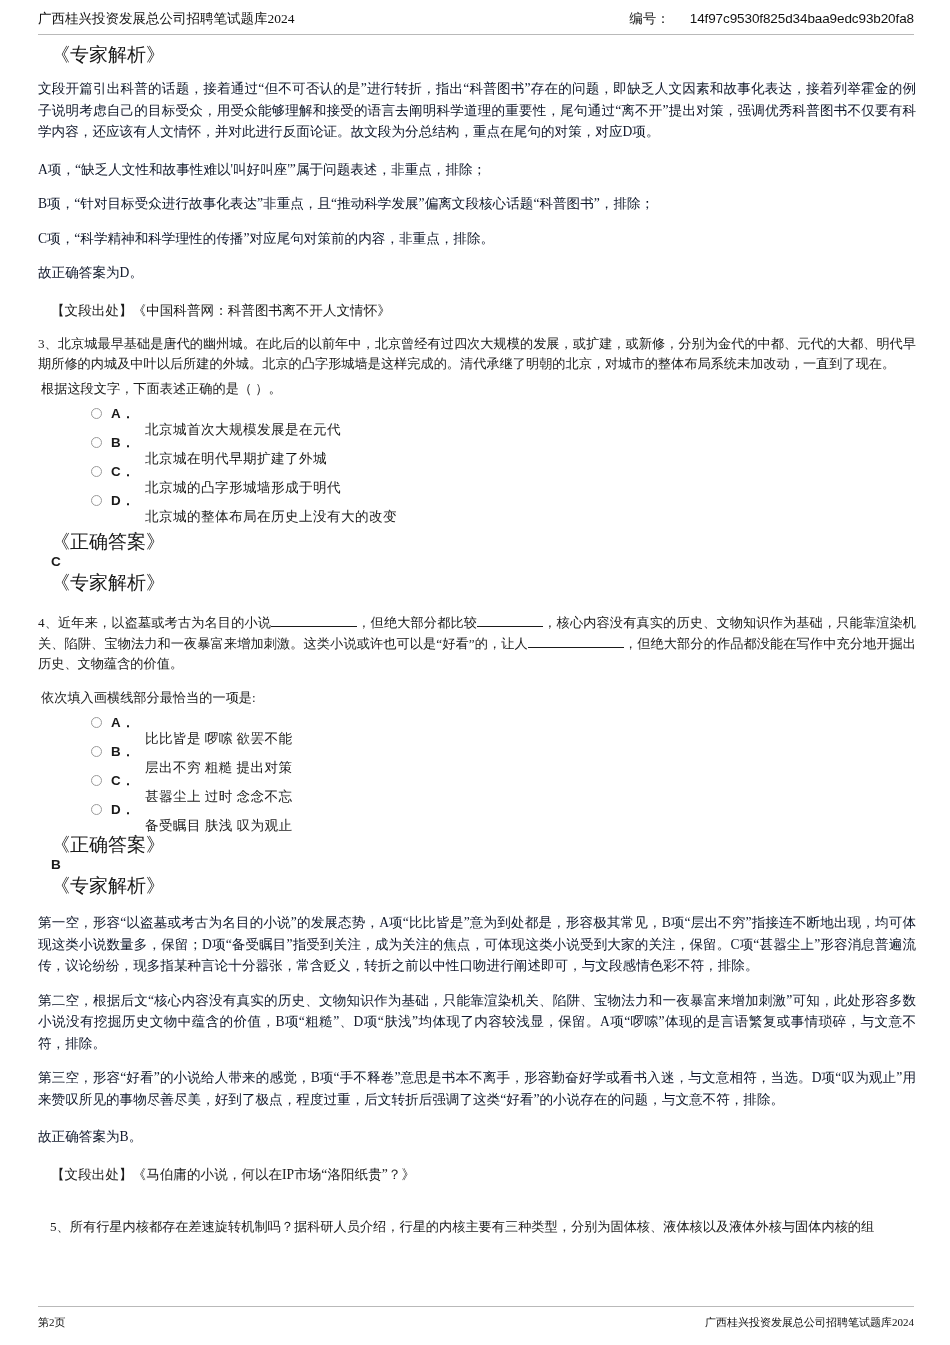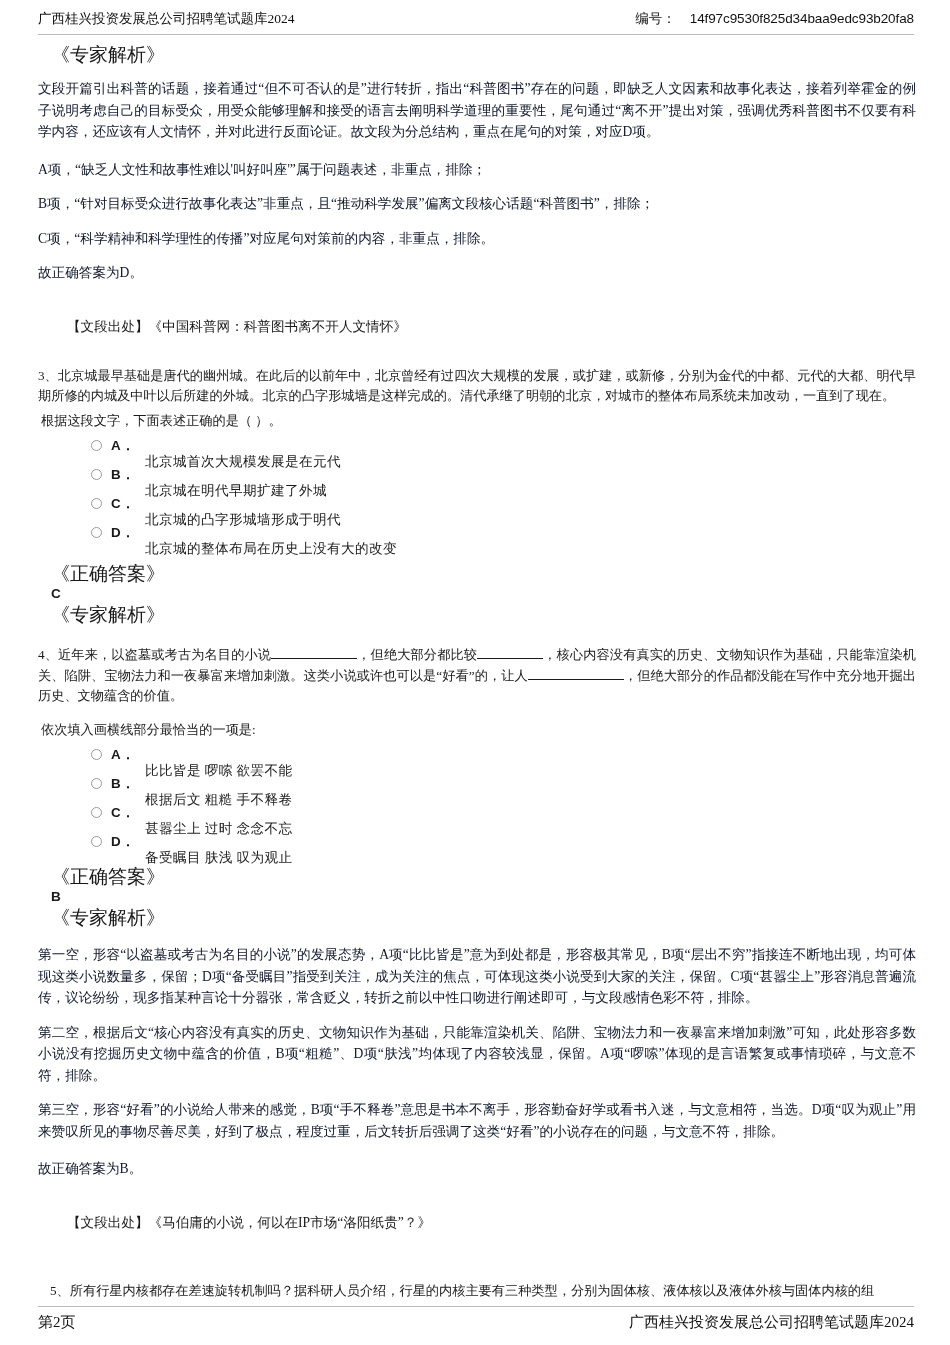--- a/index.html
+++ b/index.html
@@ -32,40 +32,40 @@
     align-items: flex-start;
     justify-content: space-between;
     font-size: 13.5px;
     line-height: 17px;
     color: #111;
   }
   .page-header .hdr-left { white-space: nowrap; }
   .page-header .hdr-right {
     white-space: nowrap;
     display: flex;
-    gap: 14px;
+    gap: 20px;
     align-items: baseline;
   }
   .hdr-code {
     font-family: "Liberation Sans", sans-serif;
     letter-spacing: -0.1px;
   }
 
   
   .page-footer {
     position: absolute;
     left: 38px;
     bottom: 14px;
     width: 876px;
     height: 24px;
     border-top: 1px solid #b9b9b9;
     display: flex;
     align-items: flex-end;
     justify-content: space-between;
-    font-size: 15px;
+    font-size: 11px;
     line-height: 17px;
     color: #111;
   }
 
   
   .content {
     position: absolute;
     left: 38px;
     top: 44px;
     width: 878px;
@@ -82,21 +82,21 @@
 
   .mark {            
     font-size: 19px;
     line-height: 21px;
     margin: 0;
     padding-left: 13px;
   }
   .src {             
     font-size: 13.6px;
     line-height: 21px;
-    margin: 16px;
+    margin: 0;
     padding-left: 13px;
   }
   .ansletter {
     font-size: 13.6px;
     line-height: 20px;
     margin: 0;
     padding-left: 13px;
     font-family: "Liberation Sans", sans-serif;
     font-weight: 600;
   }
@@ -238,21 +238,21 @@
 
     <div class="options">
       <div class="opt">
         <span class="radio"></span>
         <span class="opt-key">A．</span>
         <span class="opt-text">比比皆是 啰嗦 欲罢不能</span>
       </div>
       <div class="opt">
         <span class="radio"></span>
         <span class="opt-key">B．</span>
-        <span class="opt-text">根据后文 粗糙 手不释卷</span>
+        <span class="opt-text">层出不穷 粗糙 提出对策</span>
       </div>
       <div class="opt">
         <span class="radio"></span>
         <span class="opt-key">C．</span>
         <span class="opt-text">甚嚣尘上 过时 念念不忘</span>
       </div>
       <div class="opt">
         <span class="radio"></span>
         <span class="opt-key">D．</span>
         <span class="opt-text">备受瞩目 肤浅 叹为观止</span>

